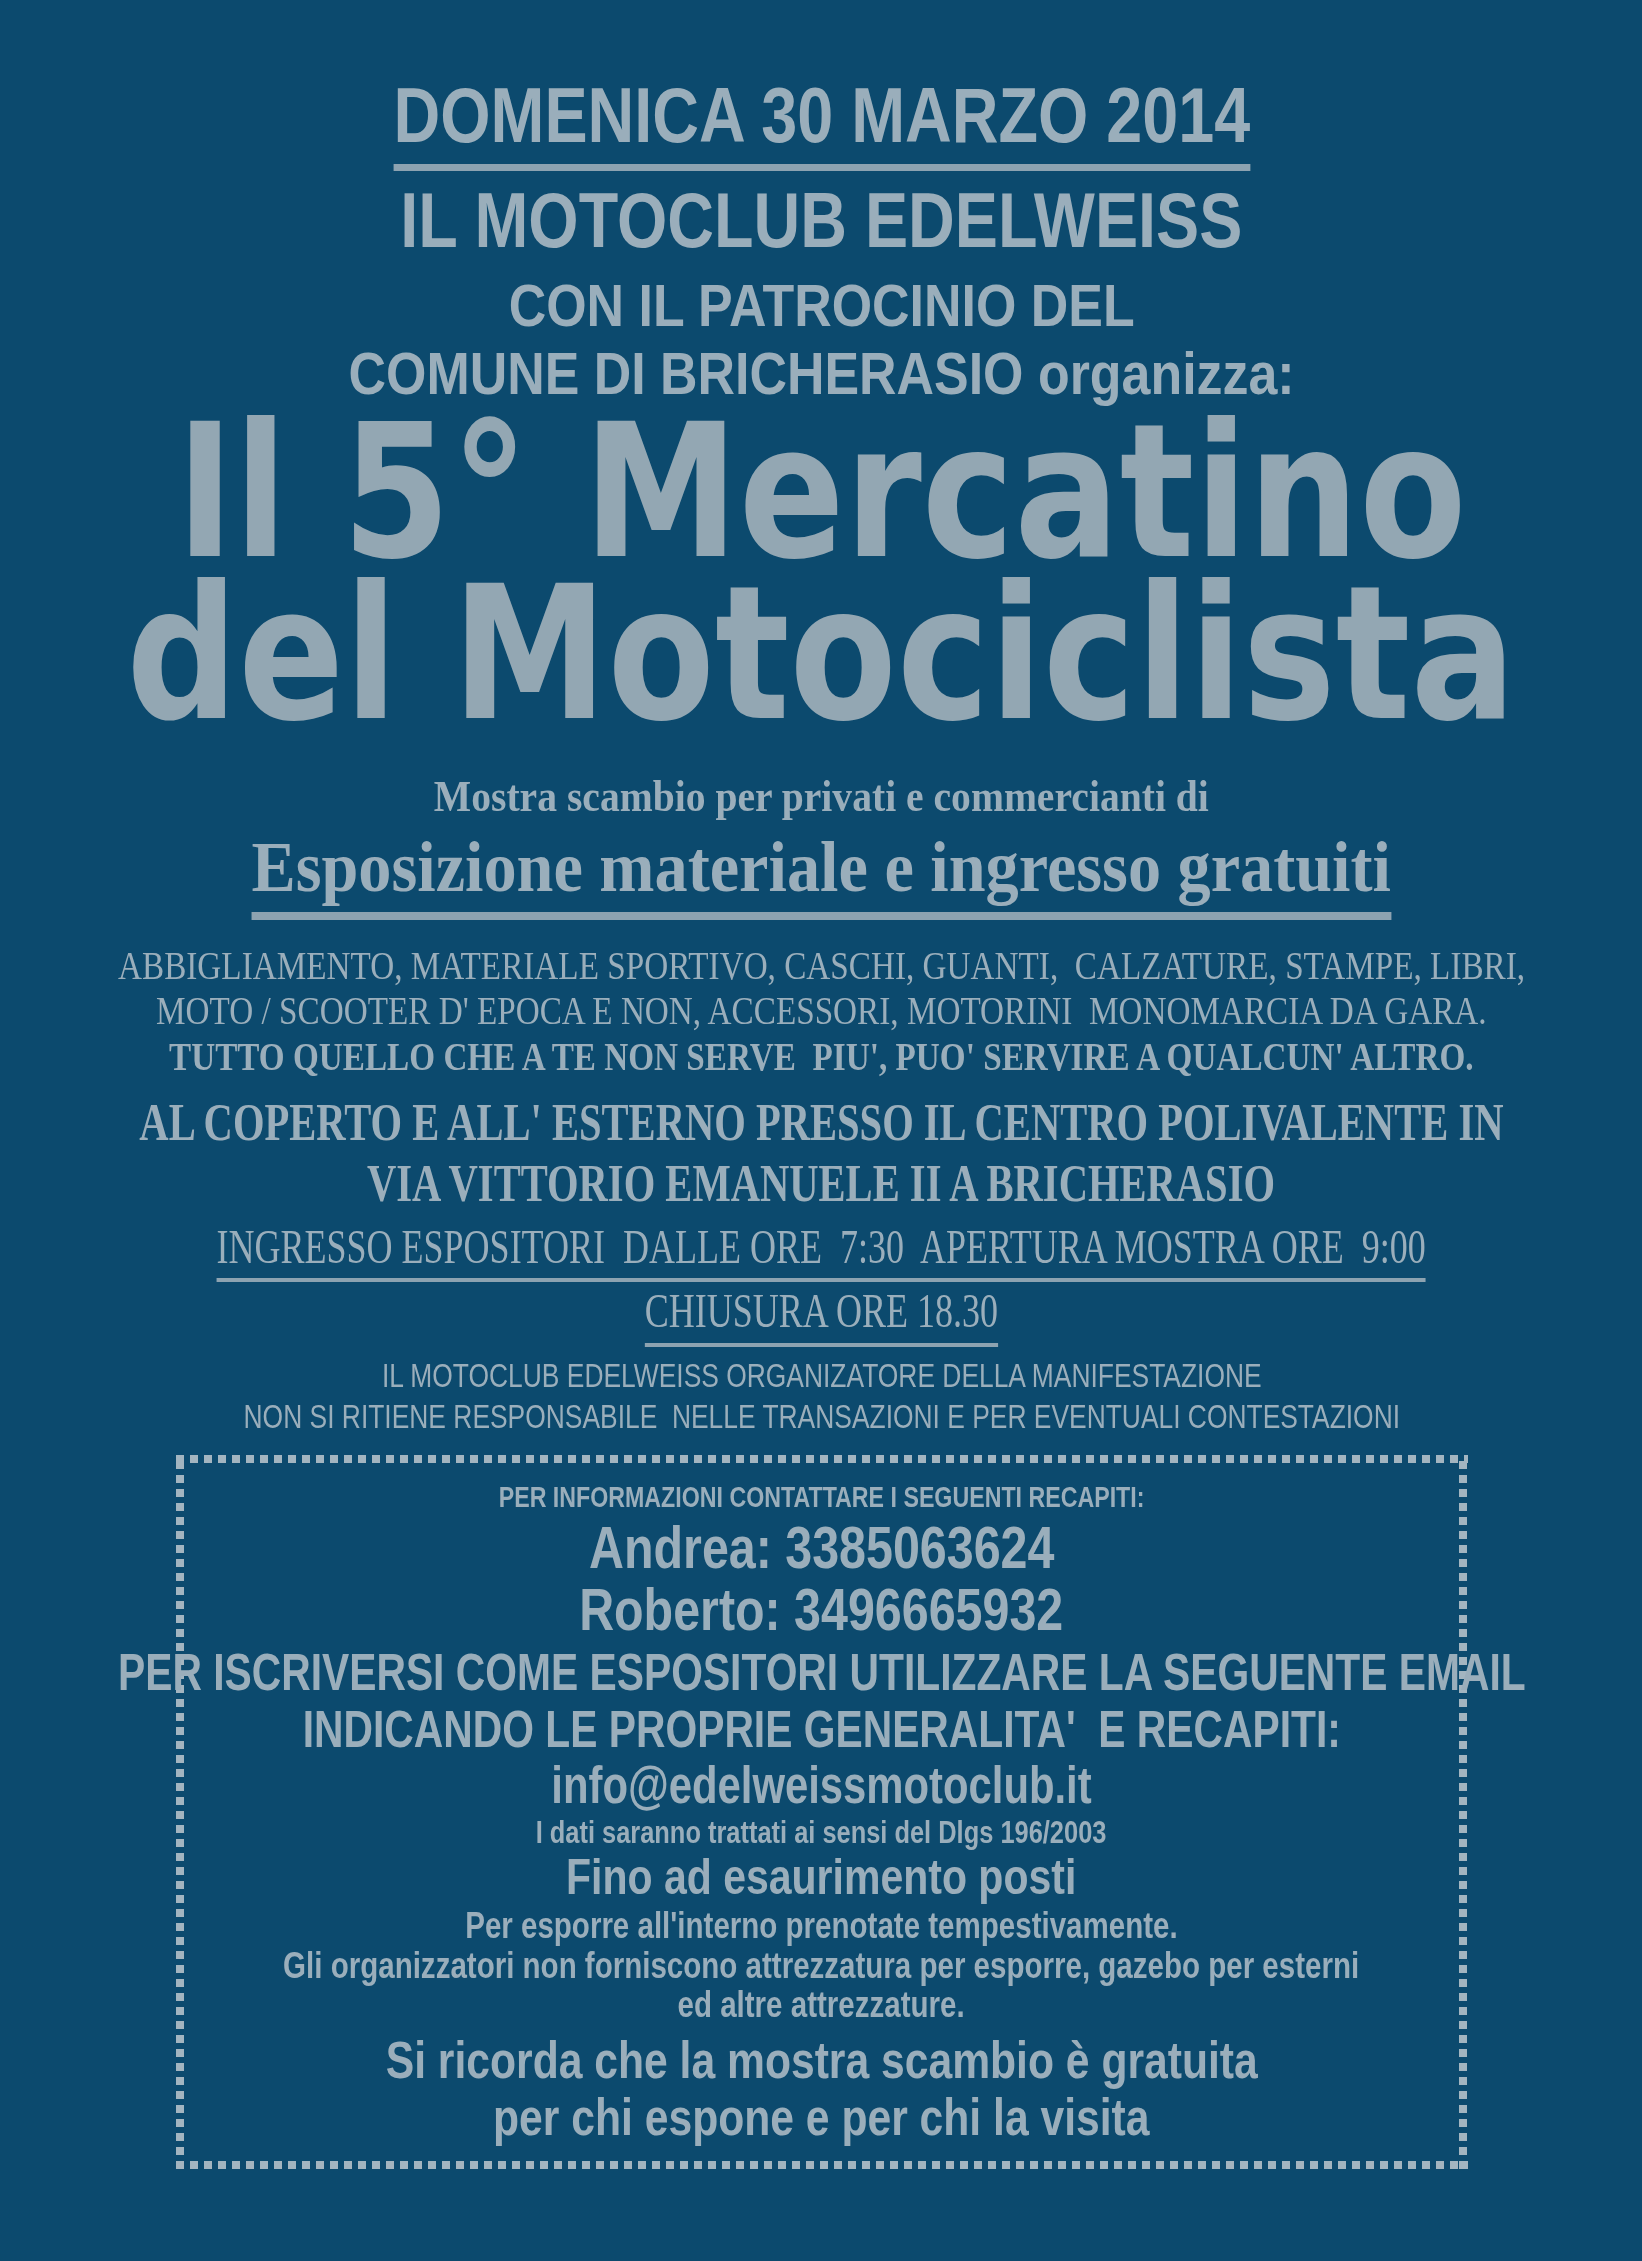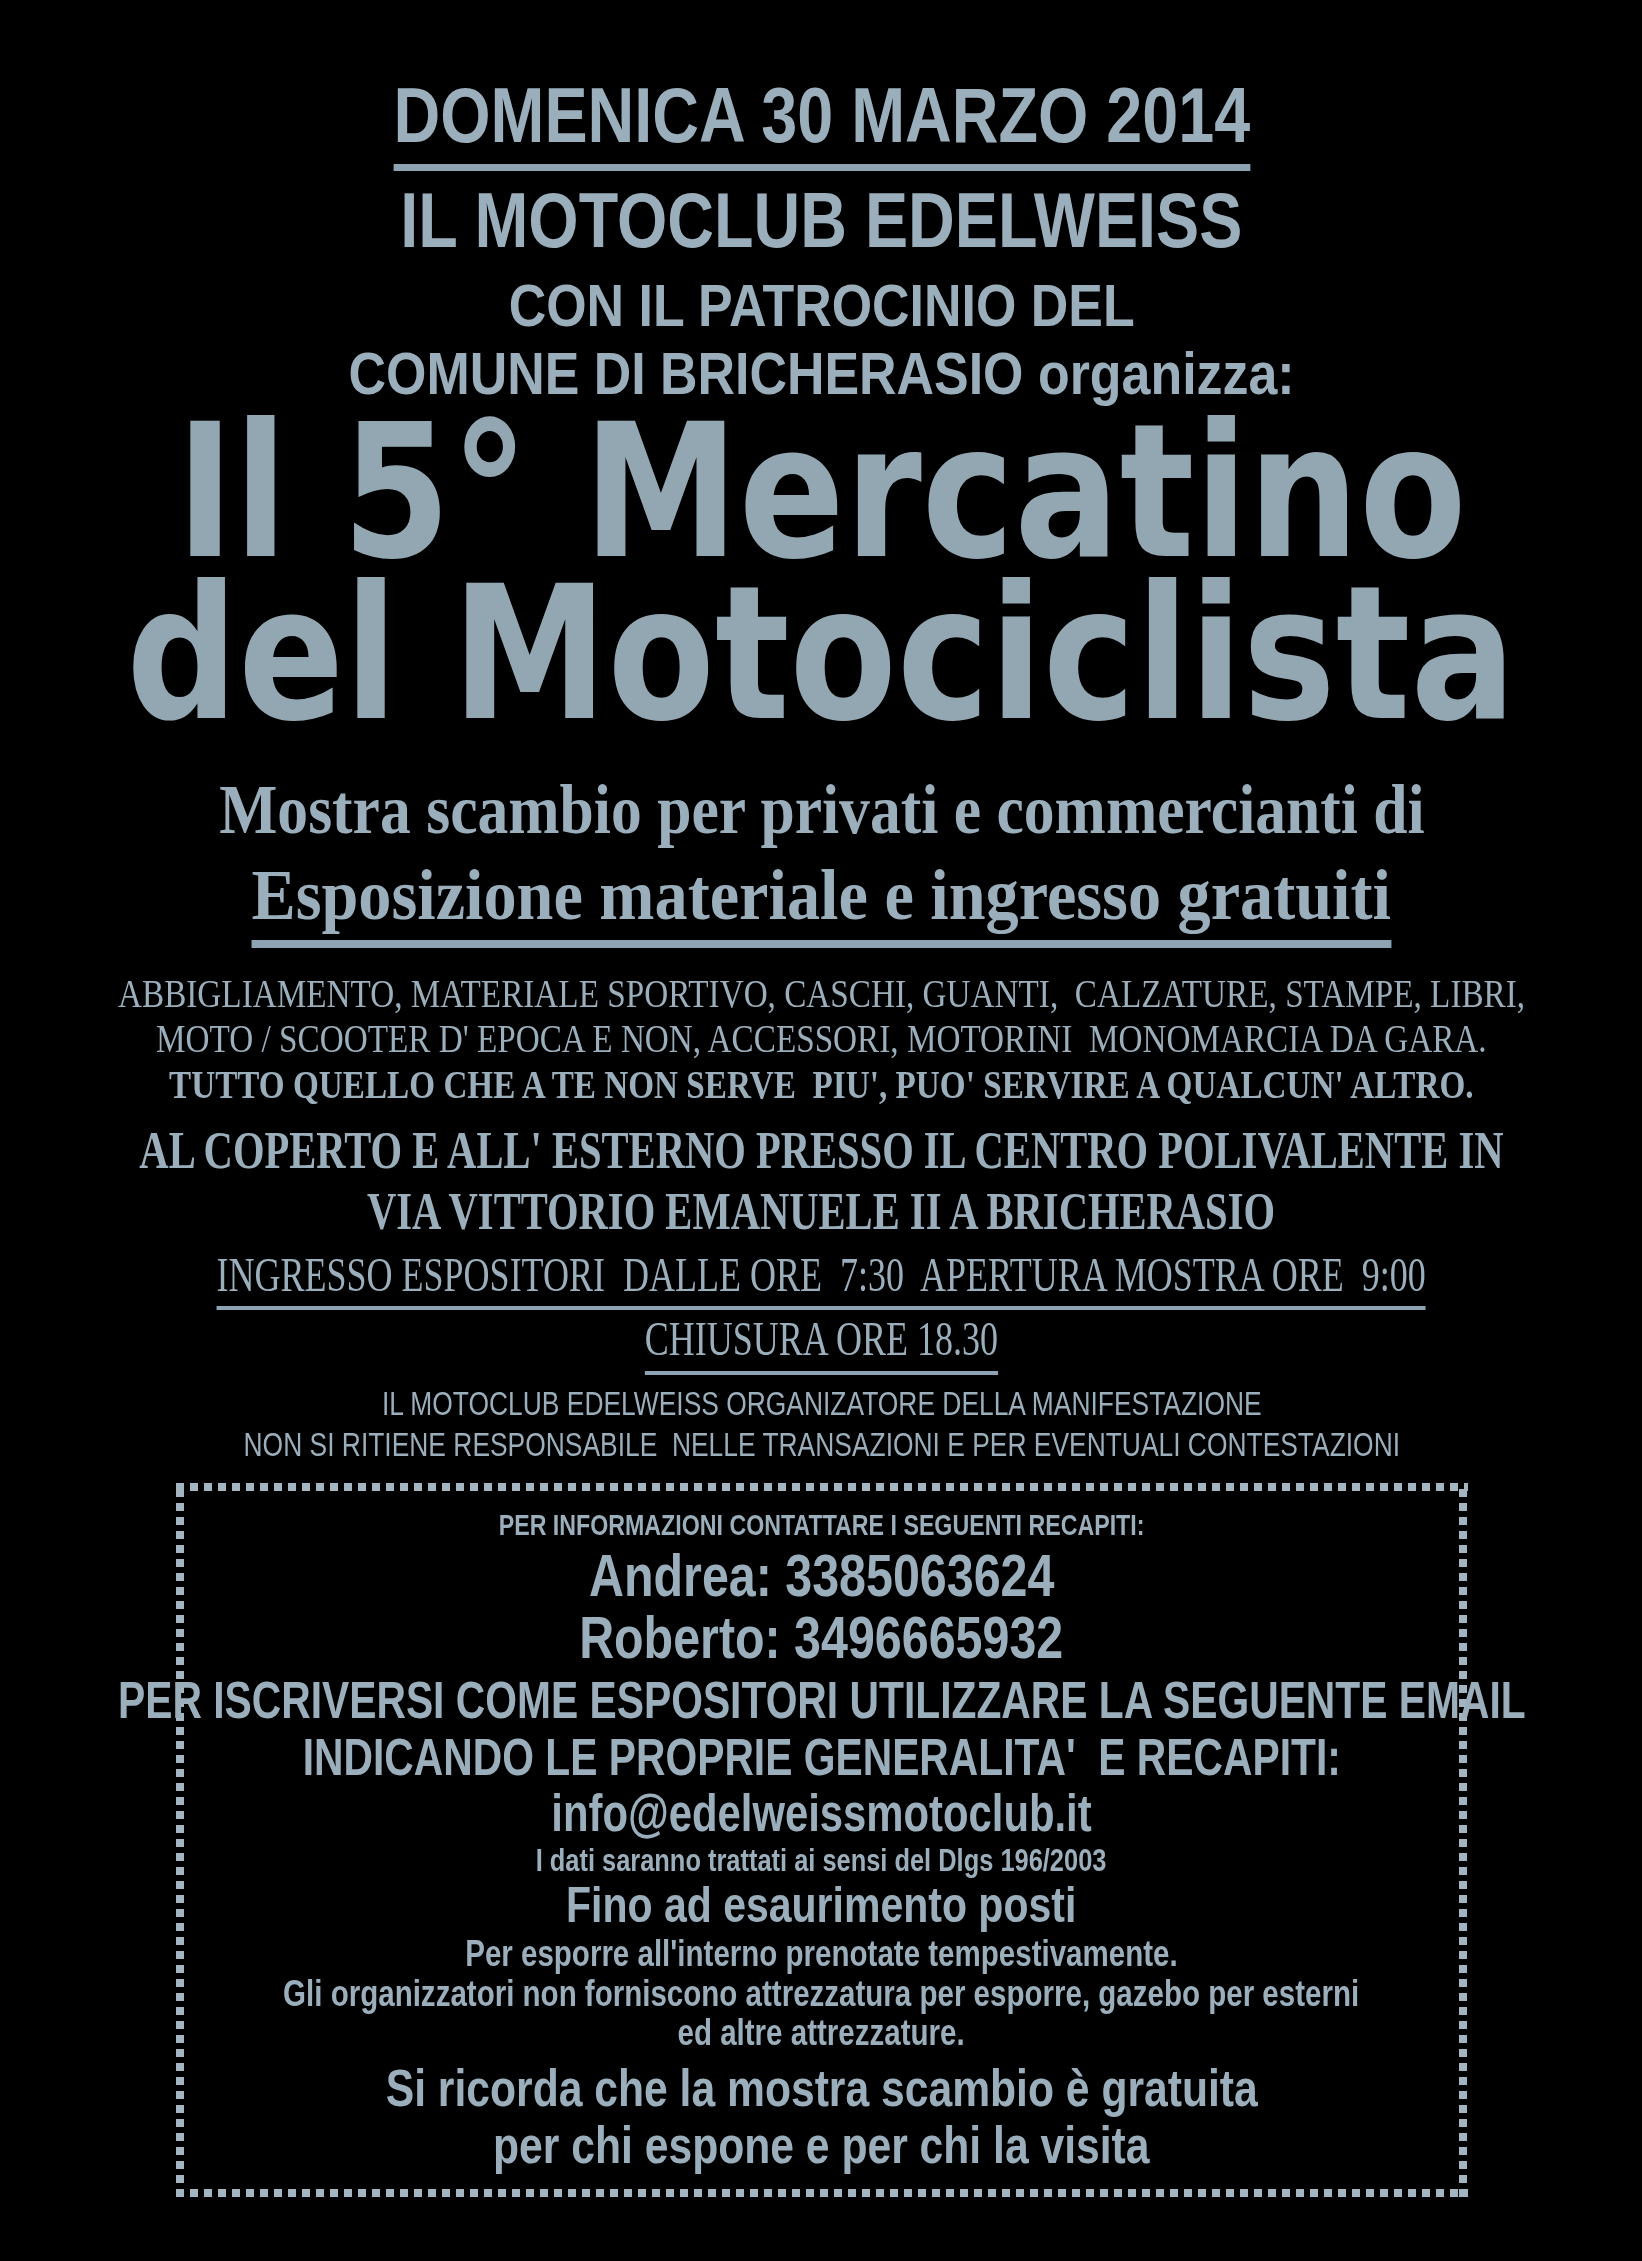--- a/index.html
+++ b/index.html
@@ -1,21 +1,21 @@
 <!DOCTYPE html>
 <html style="--ink: #9aaebb; --ink2: #93a7b3; --ul: #8da3b1; --dot: #a3b5c0;font-size:10.3px"><head>
 <meta charset="utf-8">
 <style>
   html,body { margin:0; padding:0; background:#ffffff; }
   :root {
     --ink:#9aaebb; --ink2:#93a7b3; --ul:#8da3b1; --dot:#a3b5c0;
   }
   .page {
     position:relative; width:1643px; height:2261px; margin:0 auto;
-    background:#000000; overflow:hidden; padding-top:76px; box-sizing:border-box;
+    background:#0c4a6e; overflow:hidden; padding-top:76px; box-sizing:border-box;
     color:var(--ink);
   }
   
   .ln { display:flex; justify-content:center; line-height:1.02; }
   .ln > span { white-space:pre; transform:scaleX(var(--sx,1)); transform-origin:50% 50%; display:inline-block; }
 
   .sans  { font-family:"Liberation Sans","DejaVu Sans",sans-serif; }
   .serif { font-family:"Liberation Serif","DejaVu Serif",serif; }
   .round { font-family:"DejaVu Sans","Liberation Sans",sans-serif; }
   .b { font-weight:bold; }
@@ -23,21 +23,21 @@
   .date-line   { font-size:77px; --sx:.84; margin-bottom:10.3px; }
   .date-line > span { border-bottom:7px solid var(--ul); padding-bottom:9px; }
   .club-line   { font-size:77px; --sx:.84; margin:5.2px 0 17px; }
   .pat-line1   { font-size:59px;  --sx:.88; margin-bottom:7.7px; }
   .pat-line2   { font-size:59px;  --sx:.88; margin-bottom:3.9px; }
 
   .title-line  { font-size:186px; --sx:.84; line-height:.87; color:var(--ink2); }
   .title-line1 { margin-top:6.4px; }
   .title-line2 { margin-bottom:37px; }
 
-  .intro-line  { font-size:70px; --sx:.88; line-height:1.12; }
+  .intro-line  { font-size:45px; --sx:.88; line-height:1.12; }
   .intro-line3 { font-size:72px; --sx:.92; margin-top:5.2px; margin-bottom:23px; }
   .intro-line3 > span { border-bottom:8.4px solid var(--ul); padding-bottom:3.9px; }
 
   .items-line  { font-size:41px; --sx:.81; line-height:1.12; }
   .items-gap   { margin-bottom:13px; }
 
   .venue-line  { font-size:52px; --sx:.78; line-height:1.16; }
   .venue-gap   { margin-bottom:9px; }
 
   .sched-line  { font-size:48px; --sx:.75; margin-bottom:5.2px; }

